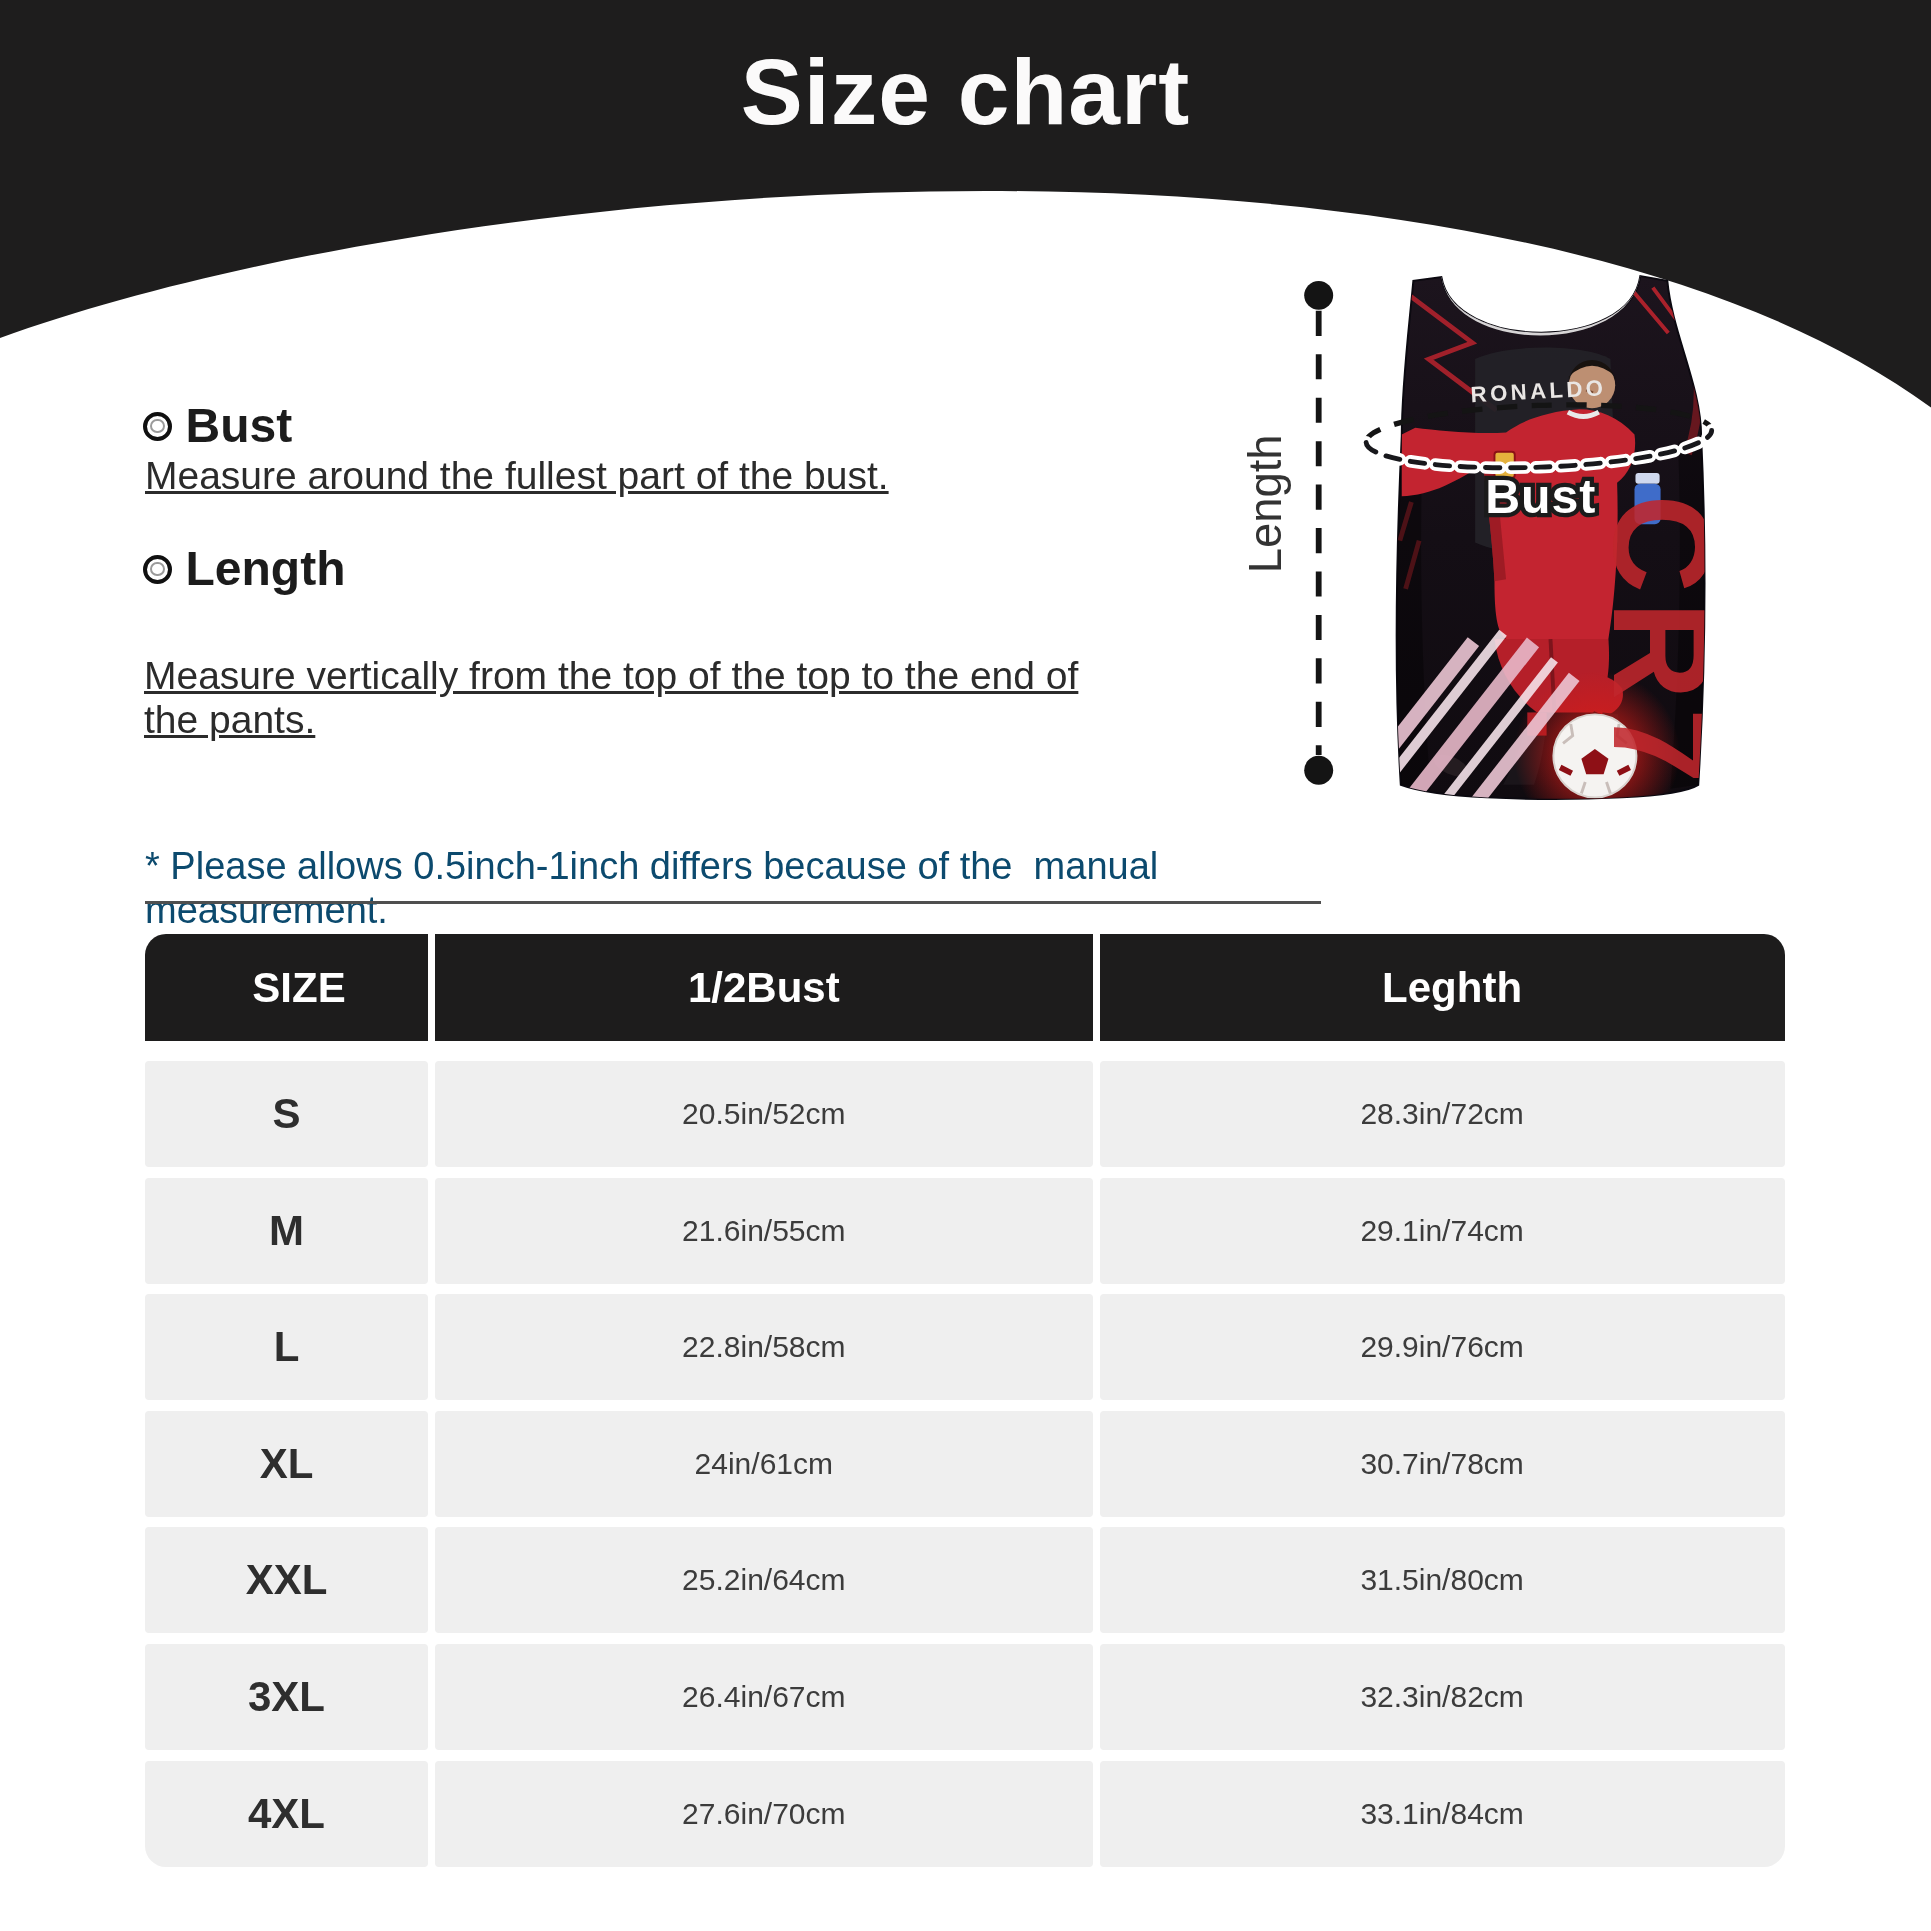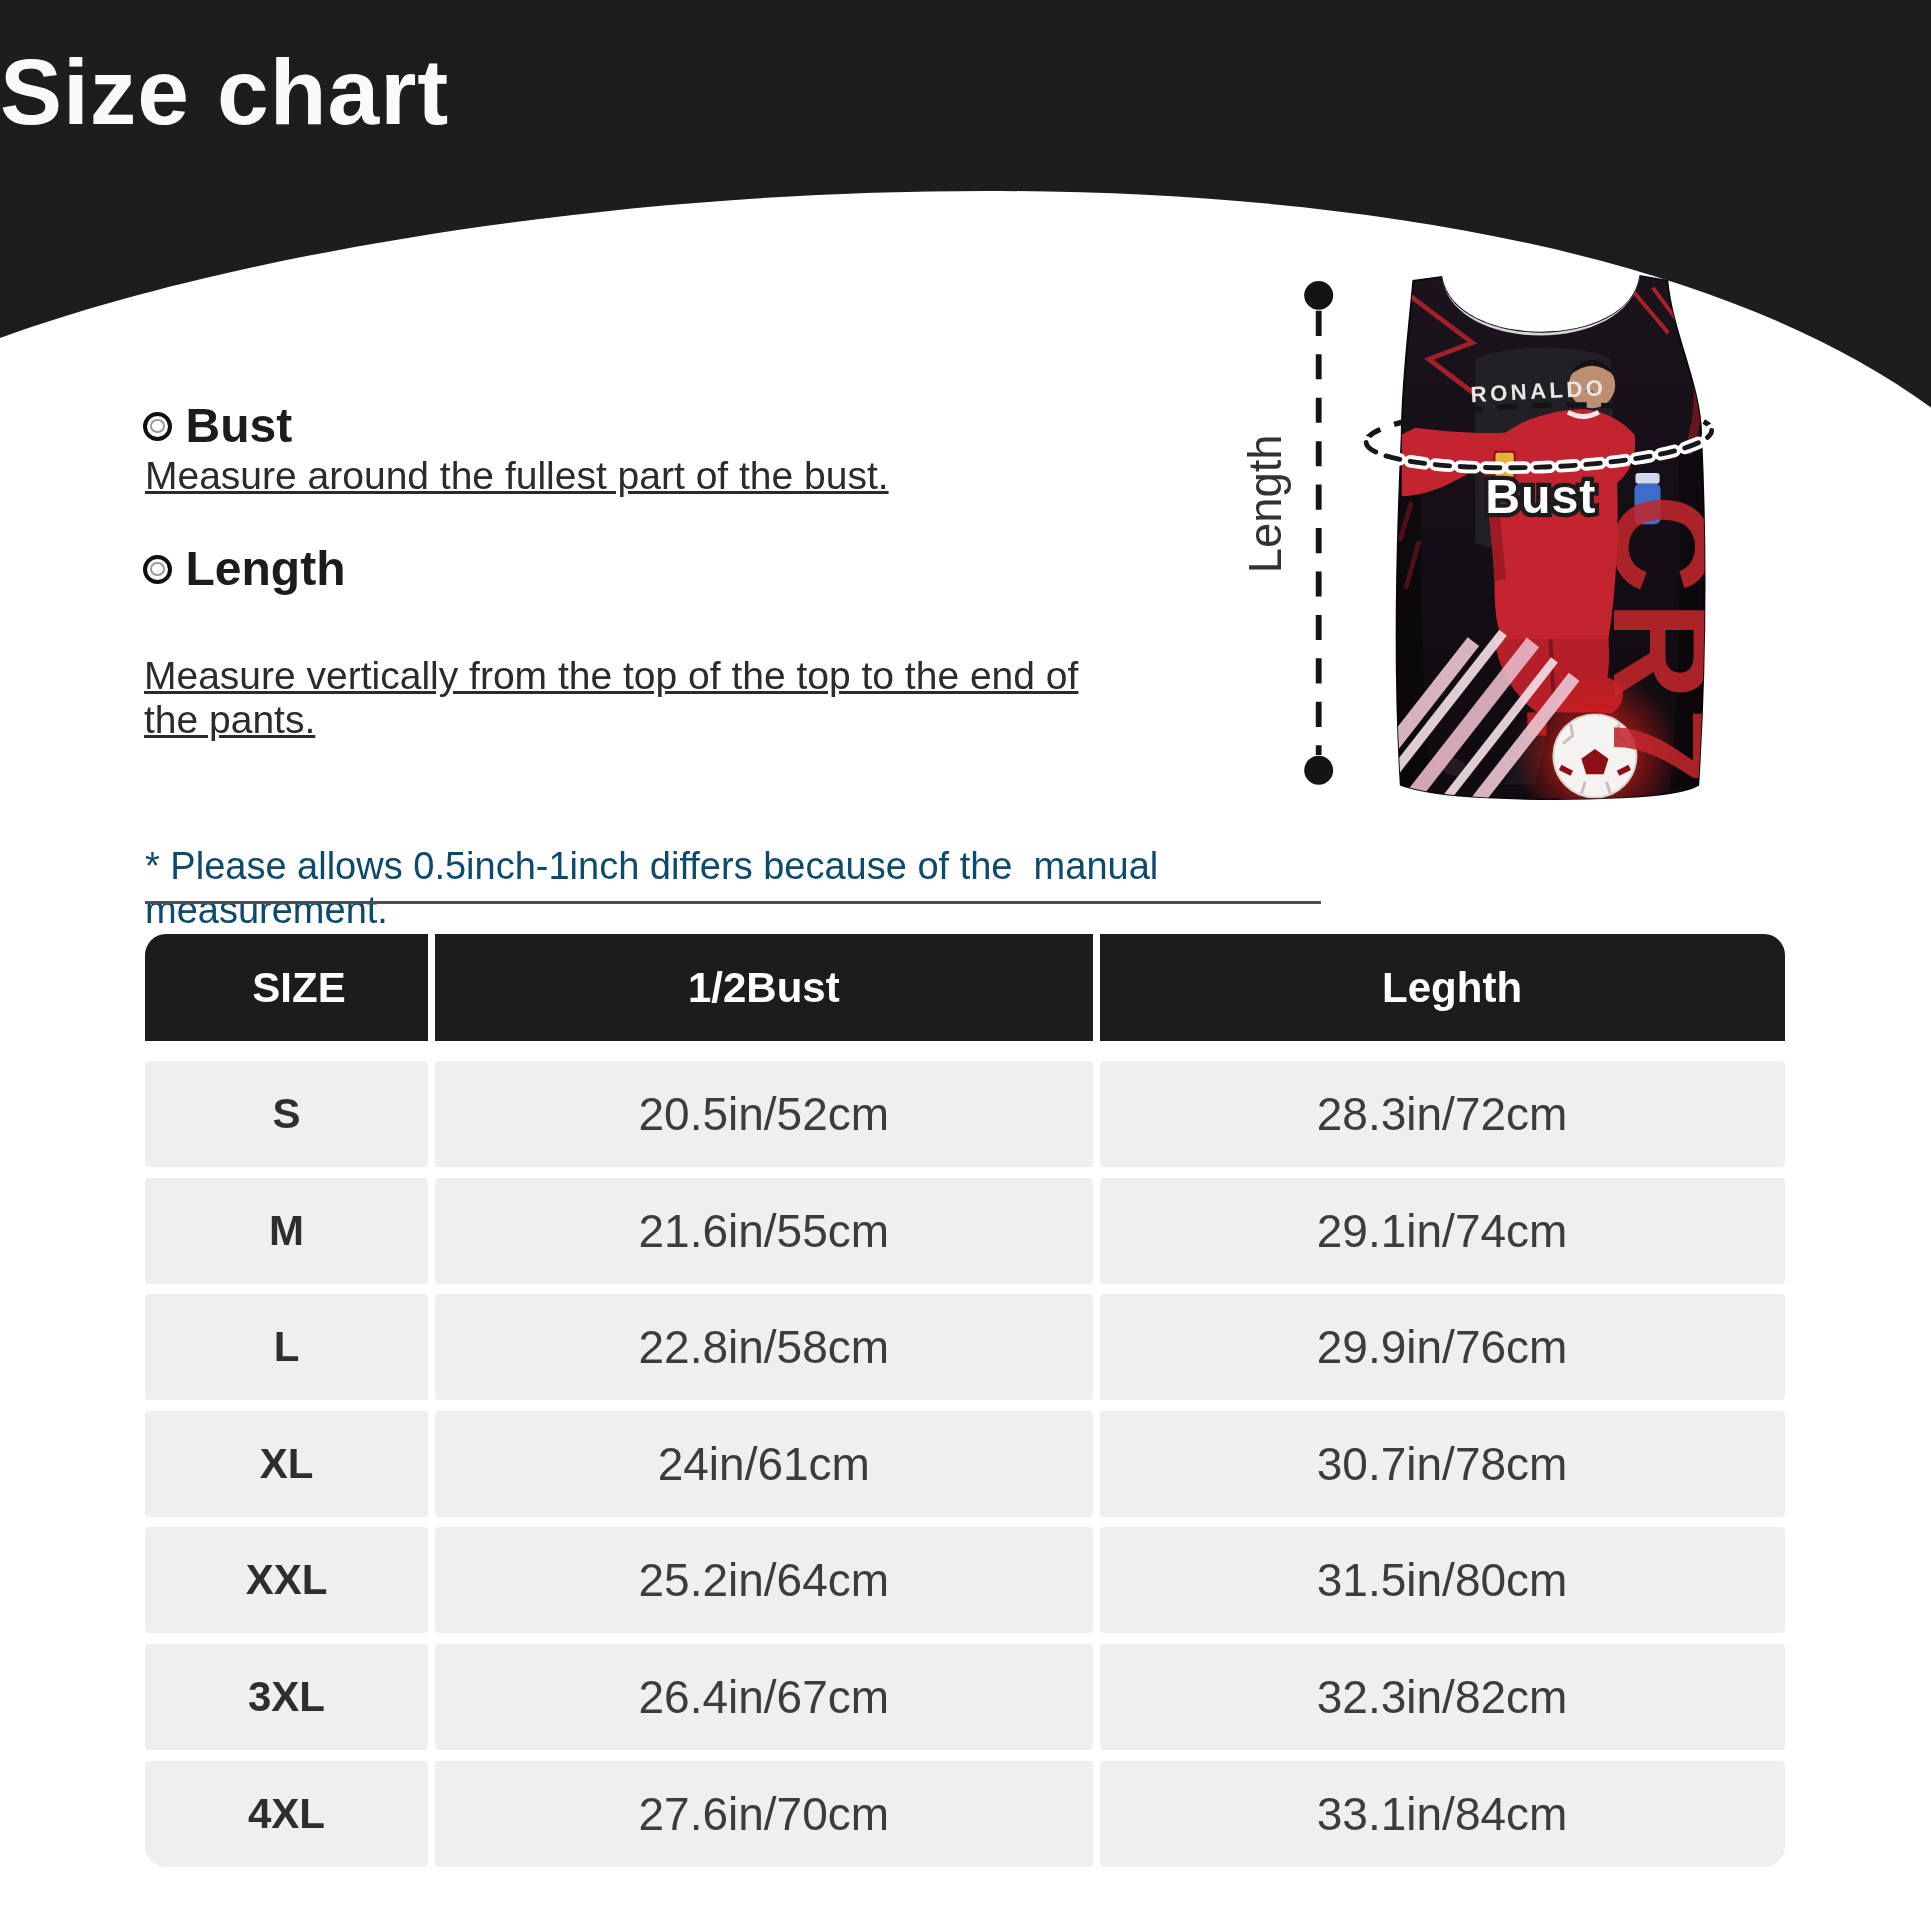--- a/index.html
+++ b/index.html
@@ -2,21 +2,21 @@
 <html style="--page_bg: #ffffff; --header_bg: #1e1d1d; --table_header_bg: #1d1c1c; --cell_bg: #efefef; --accent_red: #c1272d; --text_dark: #1f1f1f;"><head>
 <meta charset="utf-8">
 <style>
   html,body{margin:0;padding:0;background:#fff;}
   body{width:1931px;height:1931px;position:relative;overflow:hidden;
        font-family:"Liberation Sans","DejaVu Sans",sans-serif;color:var(--text_dark,#1f1f1f);}
   .canvas{position:absolute;inset:0;width:1931px;height:1931px;background:var(--page_bg,#fff);}
 
   
   .header-svg{position:absolute;left:0;top:0;width:1931px;height:676px;display:block;}
-  .page-title{position:absolute;left:0;top:42px;width:1931px;text-align:left;
+  .page-title{position:absolute;left:0;top:42px;width:1931px;text-align:center;
               font-size:93px;line-height:100px;font-weight:700;color:#fbfafa;letter-spacing:1px;}
 
   
   .sec-head{position:absolute;display:flex;align-items:center;gap:13.5px;}
   .bullet{width:29px;height:29px;border:4.8px solid #101010;border-radius:50%;
           display:flex;align-items:center;justify-content:center;box-sizing:border-box;flex:0 0 auto;}
   .bullet-inner{width:14.5px;height:14.5px;border:2.9px solid #9b9b9b;border-radius:50%;box-sizing:border-box;}
   .sec-title{font-size:48px;font-weight:700;color:#1c1c1c;line-height:1;}
   .sec-desc{position:absolute;font-size:39px;color:#2b2b2b;line-height:44px;white-space:pre-line;text-decoration:underline;}
   .bust-head{left:143px;top:402px;}
@@ -32,21 +32,21 @@
   
   .size-table{position:absolute;left:145px;top:934px;width:1639px;}
   .t-row{display:grid;grid-template-columns:283px 658px 685px;column-gap:6.8px;}
   .t-head{margin-bottom:20px;}
   .t-head .cell{background:var(--table_header_bg,#1d1c1c);color:#fff;font-size:42px;font-weight:700;
                 height:107px;display:flex;align-items:center;justify-content:center;}
   .t-head .cell:first-child{border-radius:21px 0 0 0;padding-left:25px;}
   .t-head .cell:last-child{border-radius:0 21px 0 0;padding-left:20px;}
   .t-data{margin-bottom:10.6px;}
   .t-data .cell{background:var(--cell_bg,#efefef);height:106px;display:flex;align-items:center;
-                justify-content:center;font-size:46px;color:#3c3c3c;border-radius:3.9px;}
+                justify-content:center;font-size:30px;color:#3c3c3c;border-radius:3.9px;}
   .t-data .cell.size{font-size:42px;font-weight:700;color:#2e2e2e;}
   .t-data:last-child{margin-bottom:0;}
   .t-data:last-child .cell:first-child{border-radius:3.9px 3.9px 3.9px 21px;}
   .t-data:last-child .cell:last-child{border-radius:3.9px 3.9px 21px 3.9px;}
 
   
   .garment-svg{position:absolute;left:1197px;top:222px;width:734px;height:642px;display:block;}
 </style>
 </head>
 <body>

